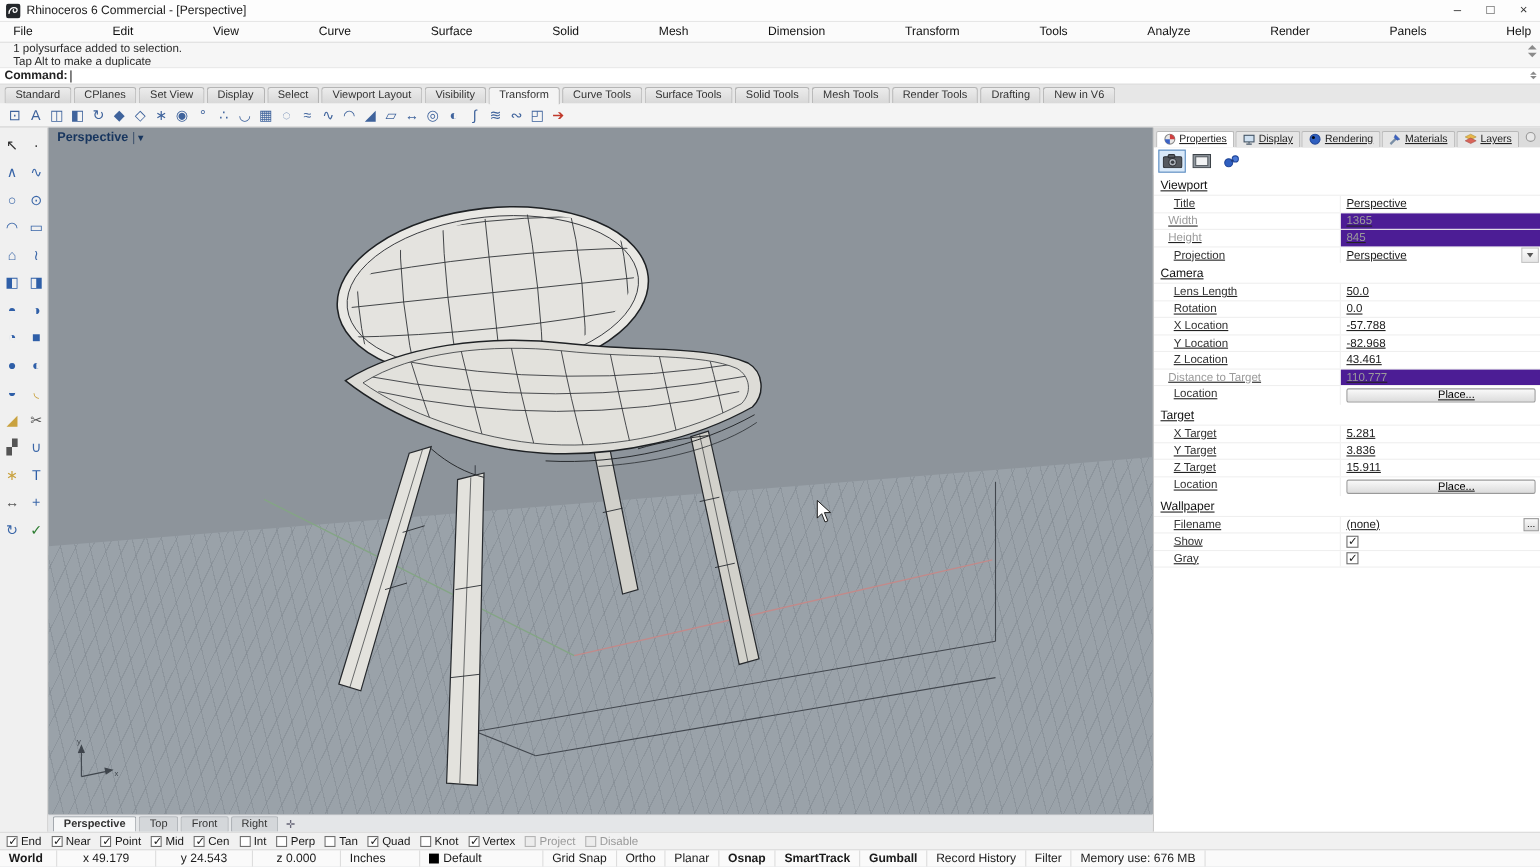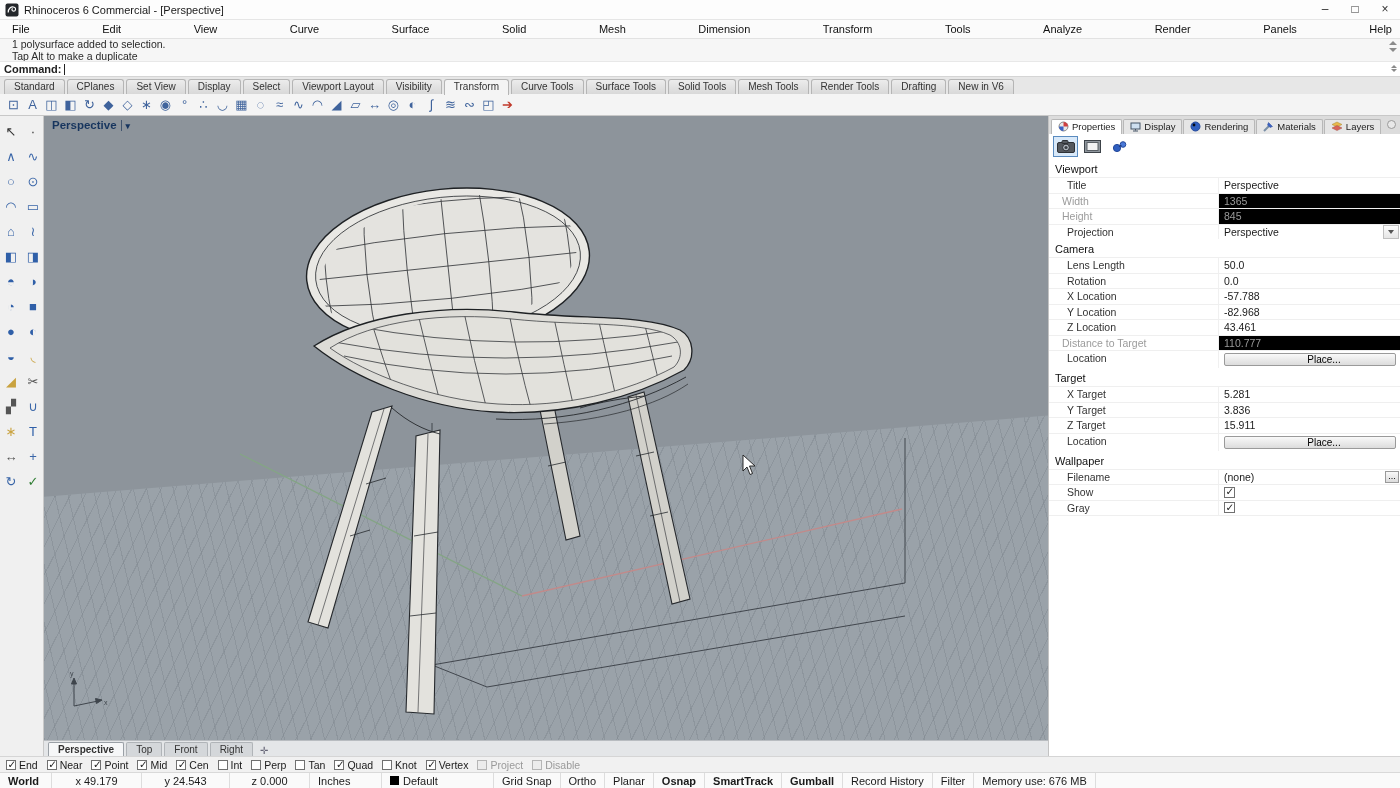--- a/index.html
+++ b/index.html
@@ -57,37 +57,37 @@
   .vp-label { position:absolute; top:3px; left:8px; display:flex; align-items:center; gap:4px; font-weight:bold; font-size:11.5px; color:#17355e; }
   .vp-label .sep { width:1px; height:11px; background:#41546e; }
   .vp-arr::before { content:"▾"; font-size:9px; color:#17355e; }
 
   .vp-tabs { height:16px; background:#e4e6e8; border-top:1px solid #b8bcc0; display:flex; align-items:flex-end; padding-left:4px; gap:2px; }
   .vp-tab { font-size:10px; padding:1px 9px; border:1px solid #b0b4b8; border-bottom:none; border-radius:2px 2px 0 0; background:#d4d7da; color:#333; }
   .vp-tab.active { background:#f6f7f8; border-color:#9aa0a6; font-weight:bold; }
   .vp-newtab { font-size:10px; color:#667; padding:0 5px; }
 
   
-  .panel { width:352px; background:#fff; border-left:1px solid #c3c3c3; display:flex; flex-direction:column; }
+  .panel { width:352px; background:#fff; border-left:1px solid #c3c3c3; display:flex; flex-direction:column;text-decoration:underline; }
   .panel-tabs { height:18px; background:#dcdcdc; display:flex; align-items:flex-end; padding:2px 2px 0 2px; position:relative; }
   .ptab { display:flex; align-items:center; gap:3px; font-size:9.5px; color:#222; padding:1px 6px 2px; border:1px solid #b8b8b8; border-bottom:none; border-radius:2px 2px 0 0; background:#e6e6e6; margin-right:1px; white-space:nowrap; }
   .ptab.active { background:#fff; }
   .panel-menu { position:absolute; right:4px; top:4px; width:9px; height:9px; border:1px solid #9a9a9a; border-radius:50%; background:#e8e8e8; }
   .panel-icons { height:25px; background:#fff; display:flex; align-items:center; gap:2px; padding:2px 4px; }
   .pbtn { width:25px; height:21px; display:flex; align-items:center; justify-content:center; border:1px solid transparent; }
   .pbtn.selected { border:1px solid #5a8bbf; background:#d9e9f9; }
 
   .panel-body { flex:1; font-size:10.5px; overflow:hidden; }
   .prop-header { padding:4px 0 2px 6px; font-size:11px; color:#111; }
   .prop-row { display:flex; align-items:stretch; border-top:1px solid #efefef; min-height:15.5px; }
   .prop-row:last-child { border-bottom:1px solid #efefef; }
   .pl { width:170px; padding:1px 0 1px 18px; color:#333; border-right:1px solid #f0f0f0; }
   .pv { flex:1; padding:1px 2px 1px 5px; color:#1a1a1a; position:relative; display:flex; align-items:center; }
   .gray .pl, .pl.gray { color:#9b9b9b;padding-left:13px; }
-  .gray .pv { background:#000000; color:#9b9b9b; }
+  .gray .pv { background:#4c1d95; color:#9b9b9b; }
   .dd-btn { position:absolute; right:1px; top:0; bottom:0; width:16px; border:1px solid #c0c0c0; background:linear-gradient(#fcfcfc,#e6e6e6); display:flex; align-items:center; justify-content:center; }
   .dd-btn::before { content:""; width:0; height:0; border-left:3.5px solid transparent; border-right:3.5px solid transparent; border-top:4px solid #555; }
   .place-btn { width:100%; height:13px; font-size:10px; font-family:"Liberation Sans",sans-serif; border:1px solid #9a9a9a; border-radius:2px; background:linear-gradient(#f9f9f9,#dcdcdc); margin:1px 2px 1px 0;padding-left:28px; }
   .browse-btn { position:absolute; right:1px; top:1px; width:14px; height:12px; font-size:9px; line-height:9px; border:1px solid #9a9a9a; background:linear-gradient(#f9f9f9,#dcdcdc); }
   .cb { display:inline-block; width:11px; height:11px; border:1px solid #707070; background:#fff; position:relative; }
   .cb.checked::after, .checked .cb::after { content:"✓"; position:absolute; top:-2.5px; left:0.5px; font-size:10.5px; color:#222; }
 
   
   .osnap-row { height:16px; background:#f1f1f1; border-top:1px solid #d5d5d5; display:flex; align-items:center; gap:9px; padding-left:6px; }
   .osnap-item { display:flex; align-items:center; gap:3px; font-size:10.5px; color:#1a1a1a; }

